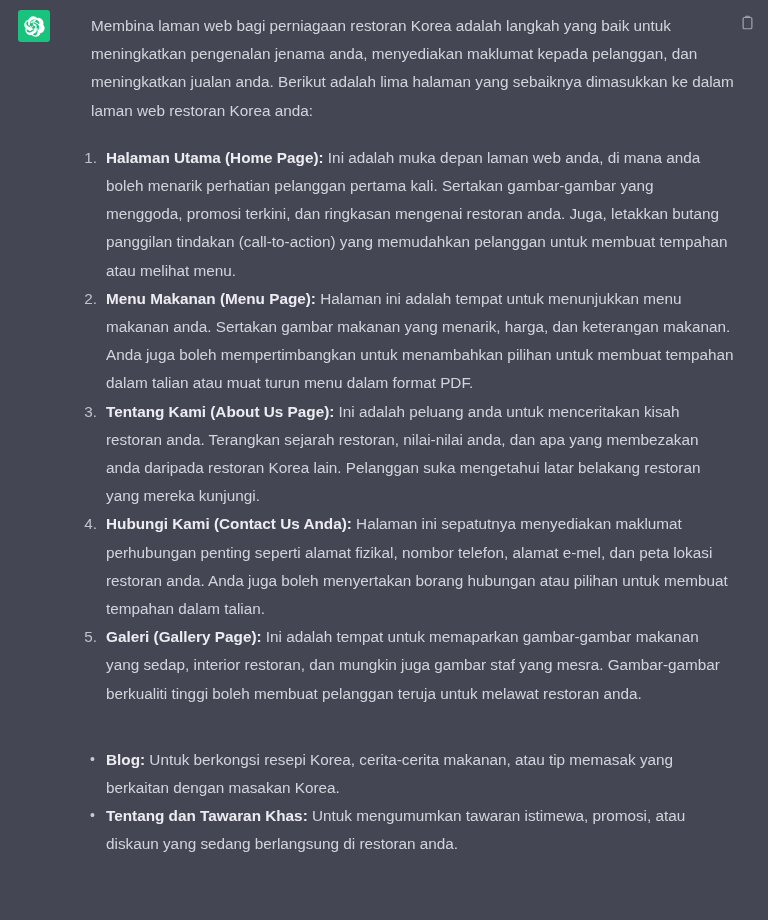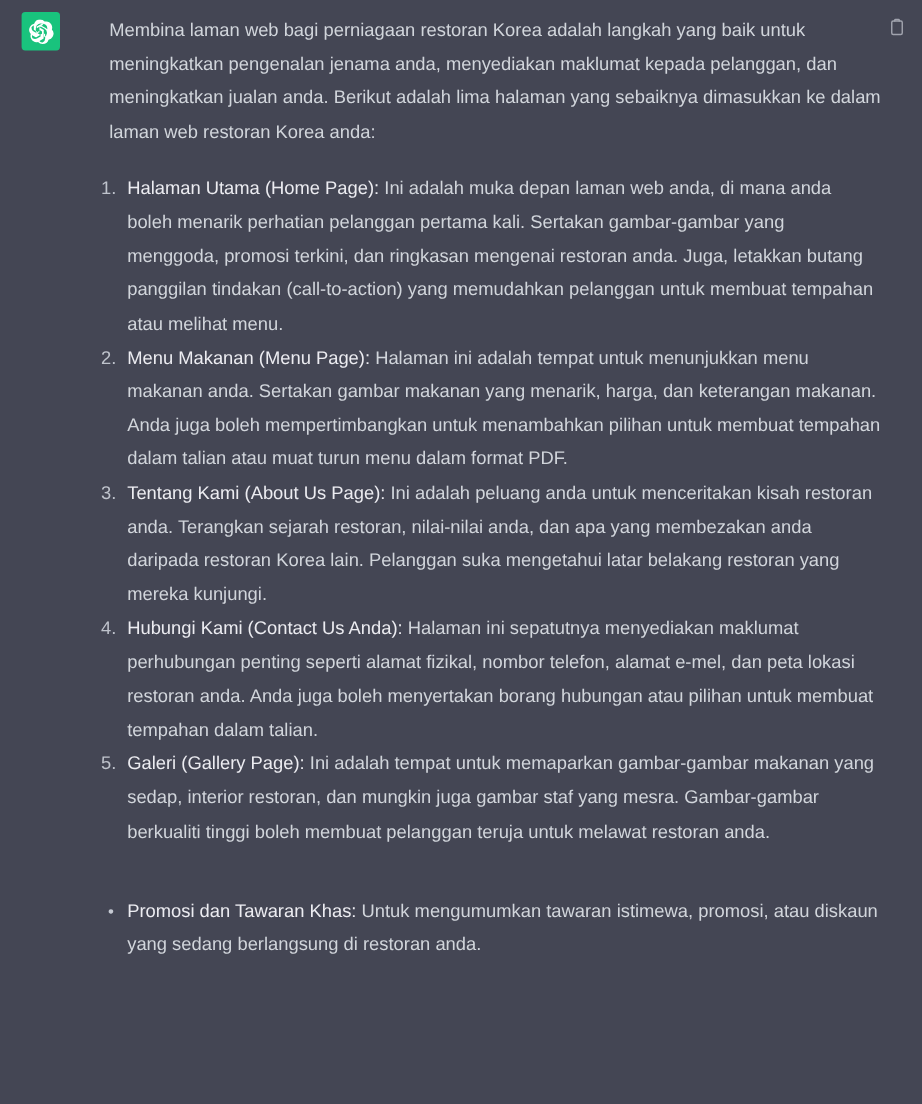--- a/index.html
+++ b/index.html
@@ -100,21 +100,21 @@
     content: "•";
     position: absolute;
     left: -8px;
     top: -1px;
     width: 24px;
     text-align: right;
     color: #c6cad3;
     font-size: 14px;
   }
 
-  .lead { font-weight: normal; color: #ececf1; }
+  .lead { font-weight: bold; color: #ececf1; }
 
   .spacer-sm { height: 14px; }
   .spacer-lg { height: 20px; }
 </style>
 </head>
 <body>
 
 <div class="message-block">
 
   <div class="avatar">
@@ -152,18 +152,21 @@
       </li>
     </ol>
 
     <div class="spacer-lg"></div>
 
 
     <div class="spacer-sm"></div>
 
     <ul class="bullets">
       <li>
-        <span class="lead">Promosi dan Tawaran Khas:</span><span> Untuk mengumumkan tawaran istimewa, promosi, atau diskaun yang sedang berlangsung di restoran anda.</span>
+        <span class="lead">Blog:</span><span> Untuk berkongsi resepi Korea, cerita-cerita makanan, atau tip memasak yang berkaitan dengan masakan Korea.</span>
+      </li>
+      <li>
+        <span class="lead">Tentang dan Tawaran Khas:</span><span> Untuk mengumumkan tawaran istimewa, promosi, atau diskaun yang sedang berlangsung di restoran anda.</span>
       </li>
     </ul>
 
   </div>
 </div>
 
 </body></html>

